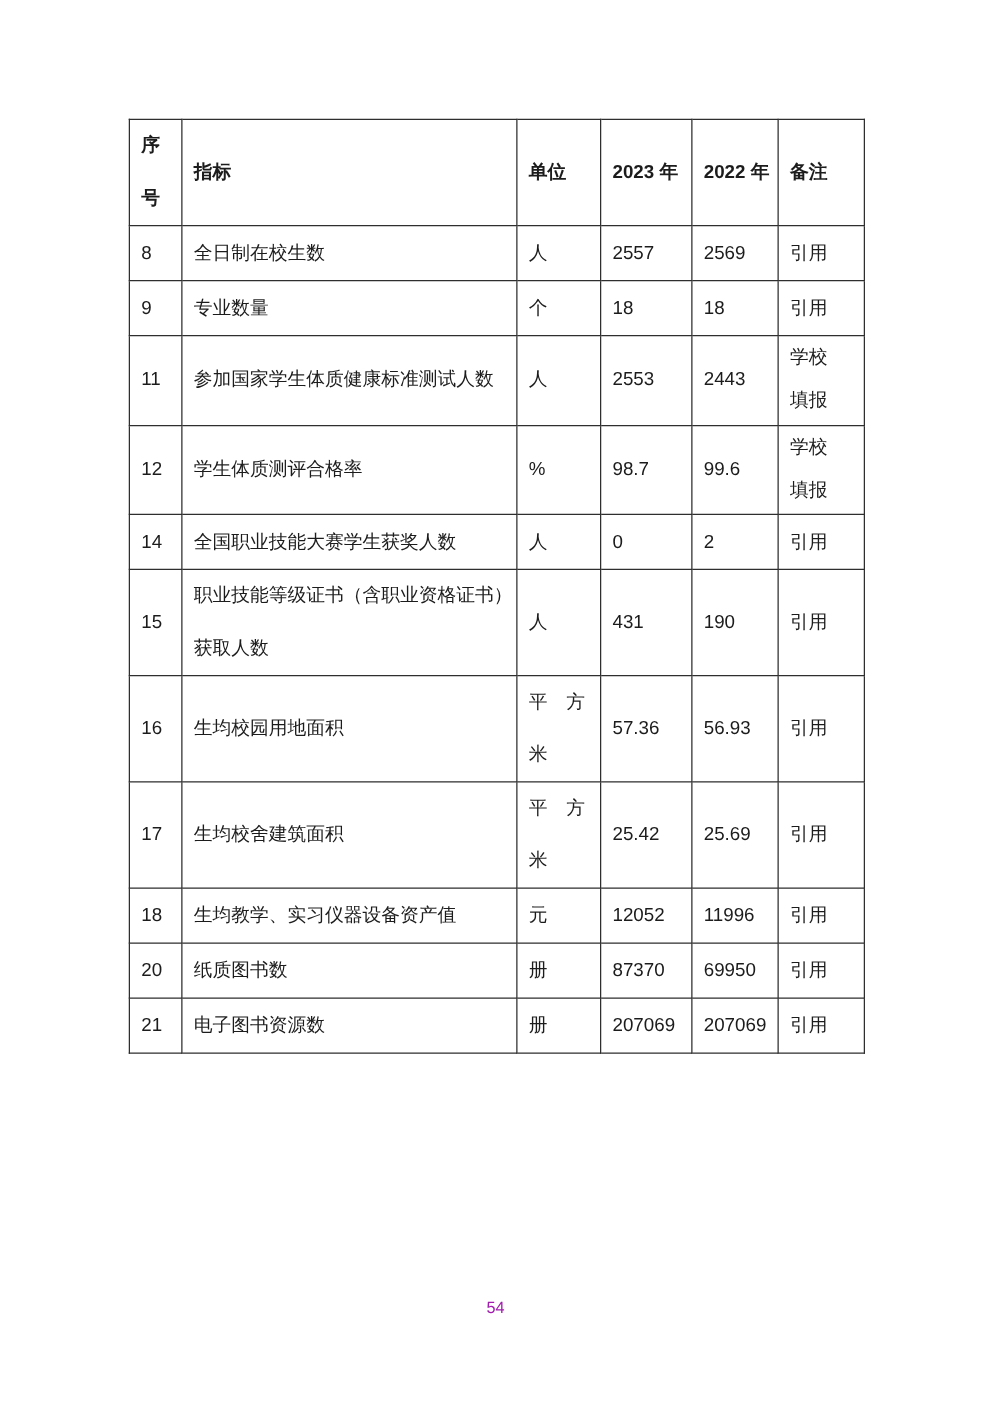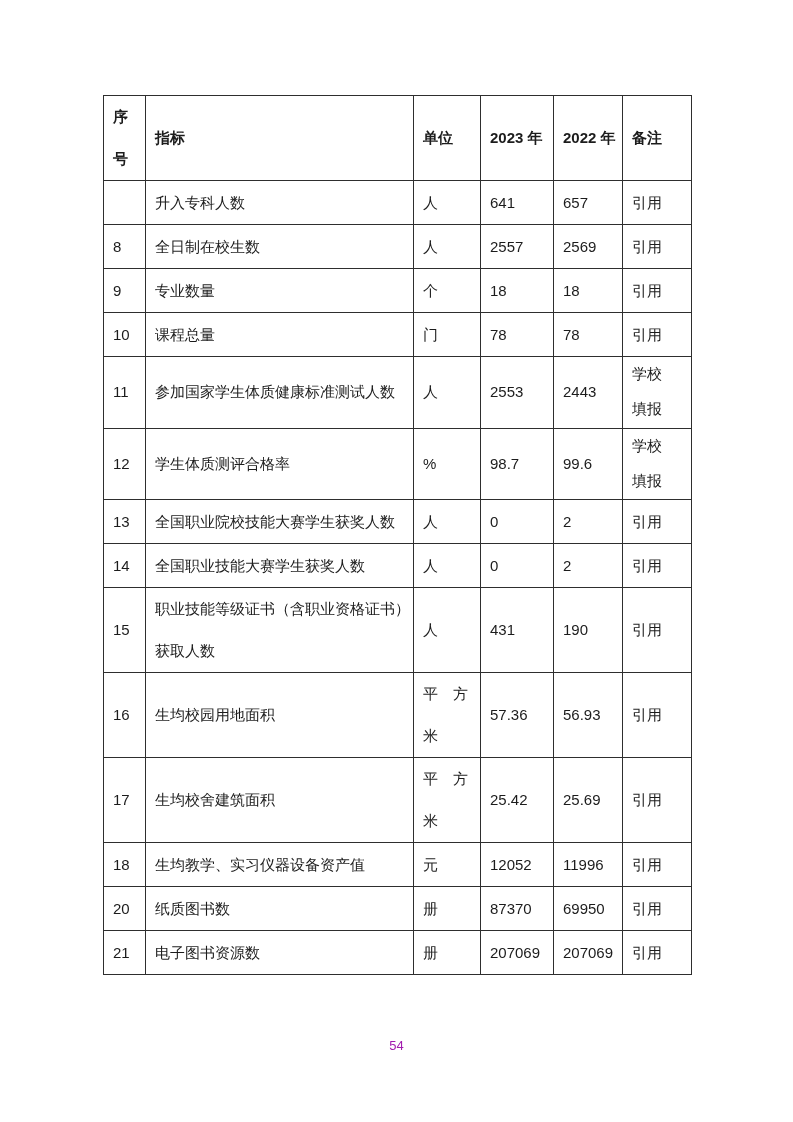--- a/index.html
+++ b/index.html
@@ -78,76 +78,52 @@
 号</th>
         <th>指标</th>
         <th>单位</th>
         <th>2023 年</th>
         <th>2022 年</th>
         <th>备注</th>
       </tr>
     </thead>
     <tbody id="table-body">
         <tr>
-    <td class="num-cell"></td>
-    <td class="indicator-cell">升入专科人数</td>
-    <td class="unit-cell">人</td>
-    <td class="y2023-cell">641</td>
-    <td class="y2022-cell">657</td>
-    <td class="remark-cell">引用</td>
-  </tr>
-        <tr>
     <td class="num-cell">8</td>
     <td class="indicator-cell">全日制在校生数</td>
     <td class="unit-cell">人</td>
     <td class="y2023-cell">2557</td>
     <td class="y2022-cell">2569</td>
     <td class="remark-cell">引用</td>
   </tr>
         <tr>
     <td class="num-cell">9</td>
     <td class="indicator-cell">专业数量</td>
     <td class="unit-cell">个</td>
     <td class="y2023-cell">18</td>
     <td class="y2022-cell">18</td>
-    <td class="remark-cell">引用</td>
-  </tr>
-        <tr>
-    <td class="num-cell">10</td>
-    <td class="indicator-cell">课程总量</td>
-    <td class="unit-cell">门</td>
-    <td class="y2023-cell">78</td>
-    <td class="y2022-cell">78</td>
     <td class="remark-cell">引用</td>
   </tr>
         <tr class="tall-a">
     <td class="num-cell">11</td>
     <td class="indicator-cell">参加国家学生体质健康标准测试人数</td>
     <td class="unit-cell">人</td>
     <td class="y2023-cell">2553</td>
     <td class="y2022-cell">2443</td>
     <td class="remark-cell">学校
 填报</td>
   </tr>
         <tr class="tall-a">
     <td class="num-cell">12</td>
     <td class="indicator-cell">学生体质测评合格率</td>
     <td class="unit-cell">%</td>
     <td class="y2023-cell">98.7</td>
     <td class="y2022-cell">99.6</td>
     <td class="remark-cell">学校
 填报</td>
-  </tr>
-        <tr>
-    <td class="num-cell">13</td>
-    <td class="indicator-cell">全国职业院校技能大赛学生获奖人数</td>
-    <td class="unit-cell">人</td>
-    <td class="y2023-cell">0</td>
-    <td class="y2022-cell">2</td>
-    <td class="remark-cell">引用</td>
   </tr>
         <tr>
     <td class="num-cell">14</td>
     <td class="indicator-cell">全国职业技能大赛学生获奖人数</td>
     <td class="unit-cell">人</td>
     <td class="y2023-cell">0</td>
     <td class="y2022-cell">2</td>
     <td class="remark-cell">引用</td>
   </tr>
         <tr class="tall-b">

